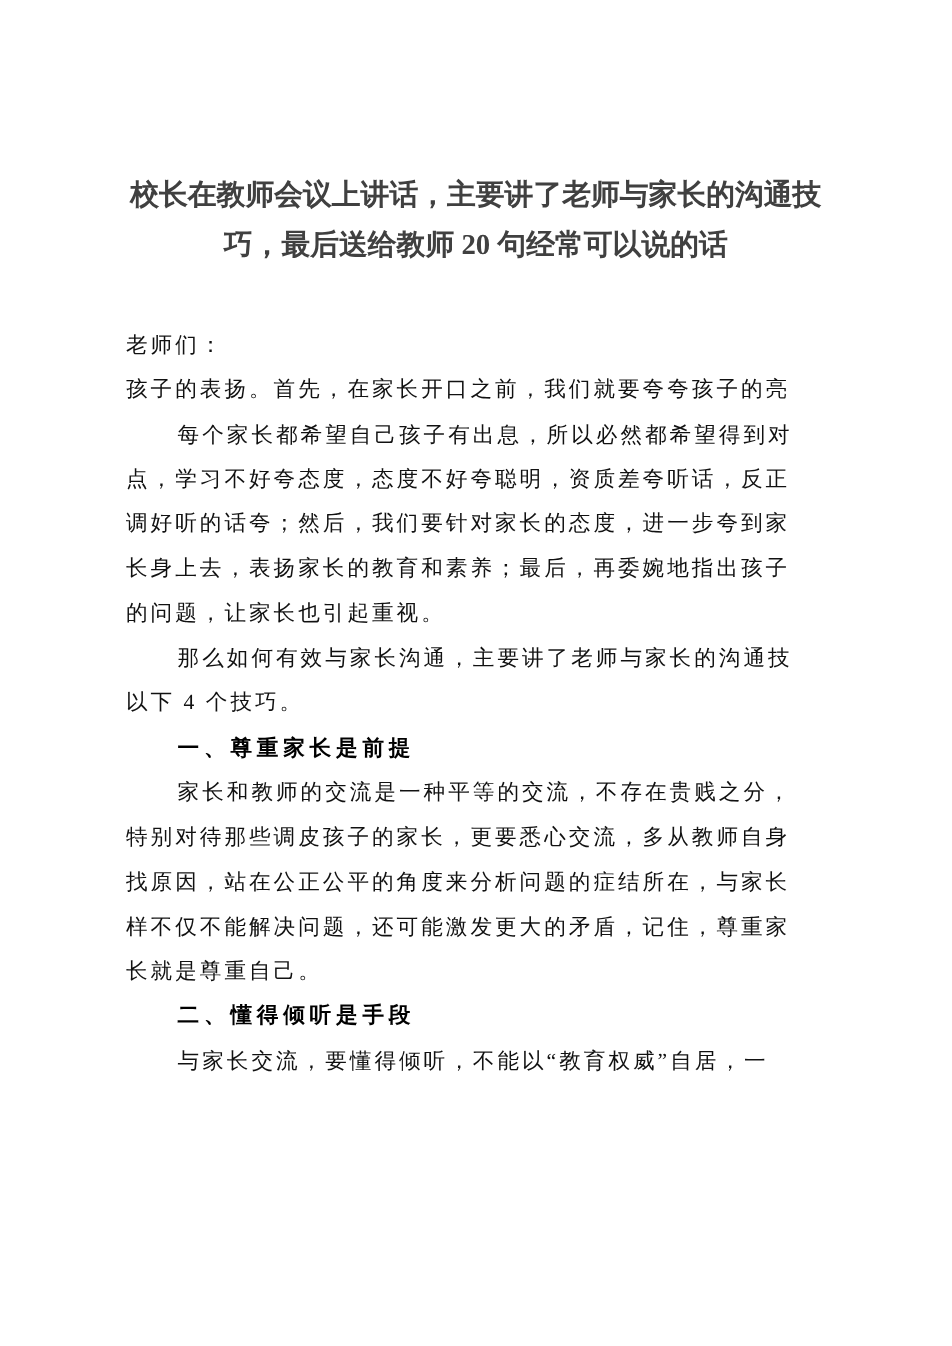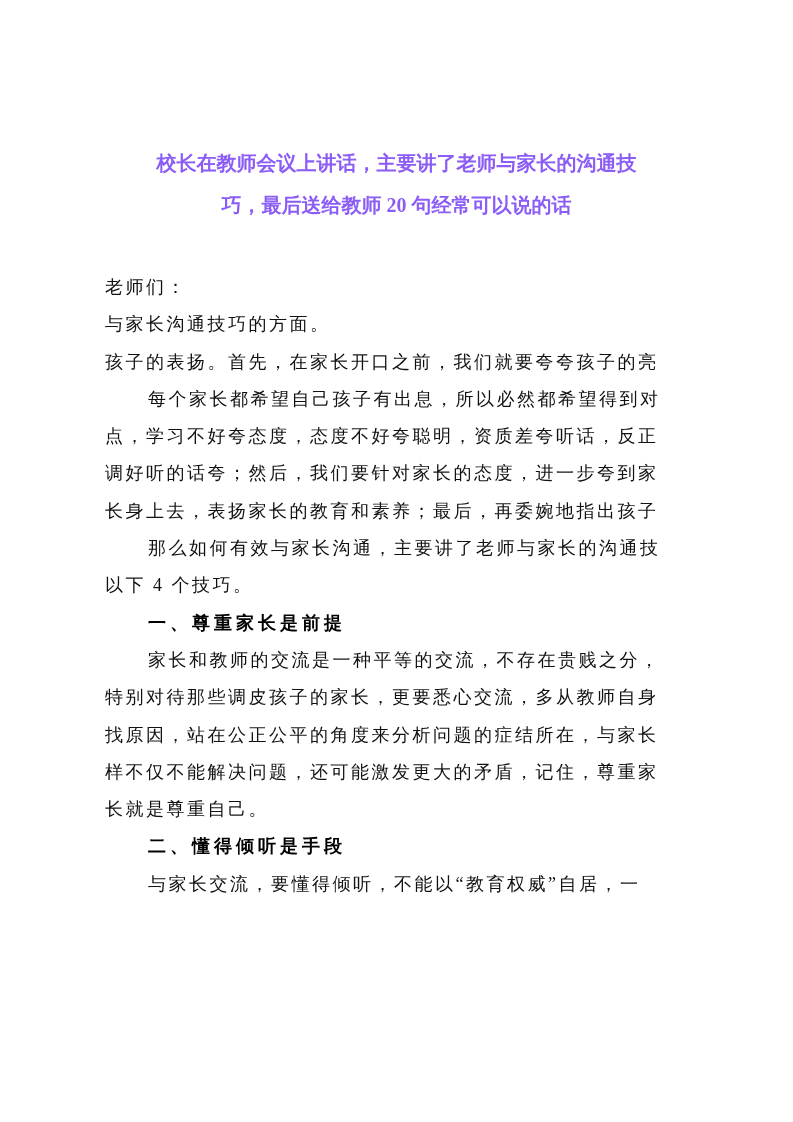--- a/index.html
+++ b/index.html
@@ -16,22 +16,22 @@
     box-sizing: border-box;
     padding: 0 105px;
     overflow: hidden;
     font-family: "Liberation Serif", "DejaVu Serif", serif;
     color: #1a1a1a;
   }
   .doc-title {
     margin-top: 142px;
     text-align: center;
     font-weight: bold;
-    color: #8b5cf6;
-    font-size: 20px;
+    color: #404040;
+    font-size: 24px;
   }
   .title-line {
     line-height: 42px;
     white-space: nowrap;
     letter-spacing: 0px;
   }
   .doc-body {
     margin-top: 43px;
     font-size: 18px;
     color: #111111;
@@ -62,28 +62,28 @@
 <div class="page">
   <div class="doc-title">
       <div class="title-line">校长在教师会议上讲话，主要讲了老师与家长的沟通技</div>
       <div class="title-line">巧，最后送给教师 20 句经常可以说的话</div>
     </div>
   <div class="doc-body">
       <div class="para">
         <div class="line">老师们：</div>
       </div>
       <div class="para">
-        <div class="line">与家长沟通技巧的方面。</div>
       </div>
       <div class="para">
         <div class="line">孩子的表扬。首先，在家长开口之前，我们就要夸夸孩子的亮</div>
         <div class="line indent">每个家长都希望自己孩子有出息，所以必然都希望得到对</div>
         <div class="line">点，学习不好夸态度，态度不好夸聪明，资质差夸听话，反正</div>
         <div class="line">调好听的话夸；然后，我们要针对家长的态度，进一步夸到家</div>
         <div class="line">长身上去，表扬家长的教育和素养；最后，再委婉地指出孩子</div>
+        <div class="line">的问题，让家长也引起重视。</div>
       </div>
       <div class="para">
         <div class="line indent">那么如何有效与家长沟通，主要讲了老师与家长的沟通技</div>
         <div class="line">以下 4 个技巧。</div>
       </div>
       <div class="para bold">
         <div class="line indent">一、尊重家长是前提</div>
       </div>
       <div class="para">
         <div class="line indent">家长和教师的交流是一种平等的交流，不存在贵贱之分，</div>

